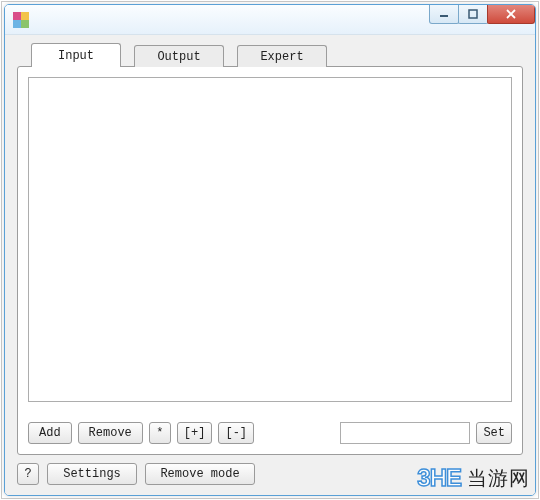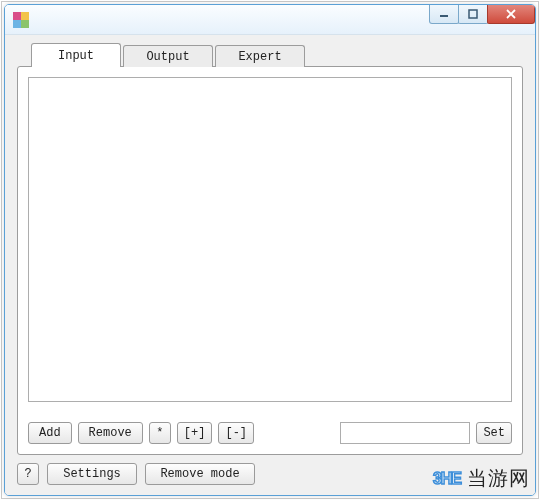--- a/index.html
+++ b/index.html
@@ -88,21 +88,21 @@
   .tab {
     min-width: 90px; height: 22px;
     padding: 0 16px;
     display: flex; align-items: center; justify-content: center;
     font-family: "Courier New", monospace;
     font-size: 12px;
     color: #222;
     border: 1px solid #9c9c9c;
     border-bottom: none;
     background: #ececec;
-    margin-right: 2px;
+    margin-right: 13px;
     border-top-left-radius: 3px; border-top-right-radius: 3px;
   }
   .tab.active {
     background: #fff;
     margin-top: -2px;
     height: 24px;
     position: relative;
     border-color: #9c9c9c;
   }
   .tab.active::after {
@@ -159,21 +159,21 @@
     position: absolute;
     right: 10px; bottom: 8px;
     display: flex; align-items: center;
     gap: 6px;
     opacity: 0.85;
     pointer-events: none;
   }
   .wm-logo {
     font-family: Arial, sans-serif;
     font-weight: 900;
-    font-size: 16px;
+    font-size: 24px;
     color: #fff;
     -webkit-text-stroke: 1.5px #1e7ed6;
     letter-spacing: -1px;
   }
   .wm-text {
     font-size: 20px;
     color: #000000;
     letter-spacing: 1px;
   }
 </style>

